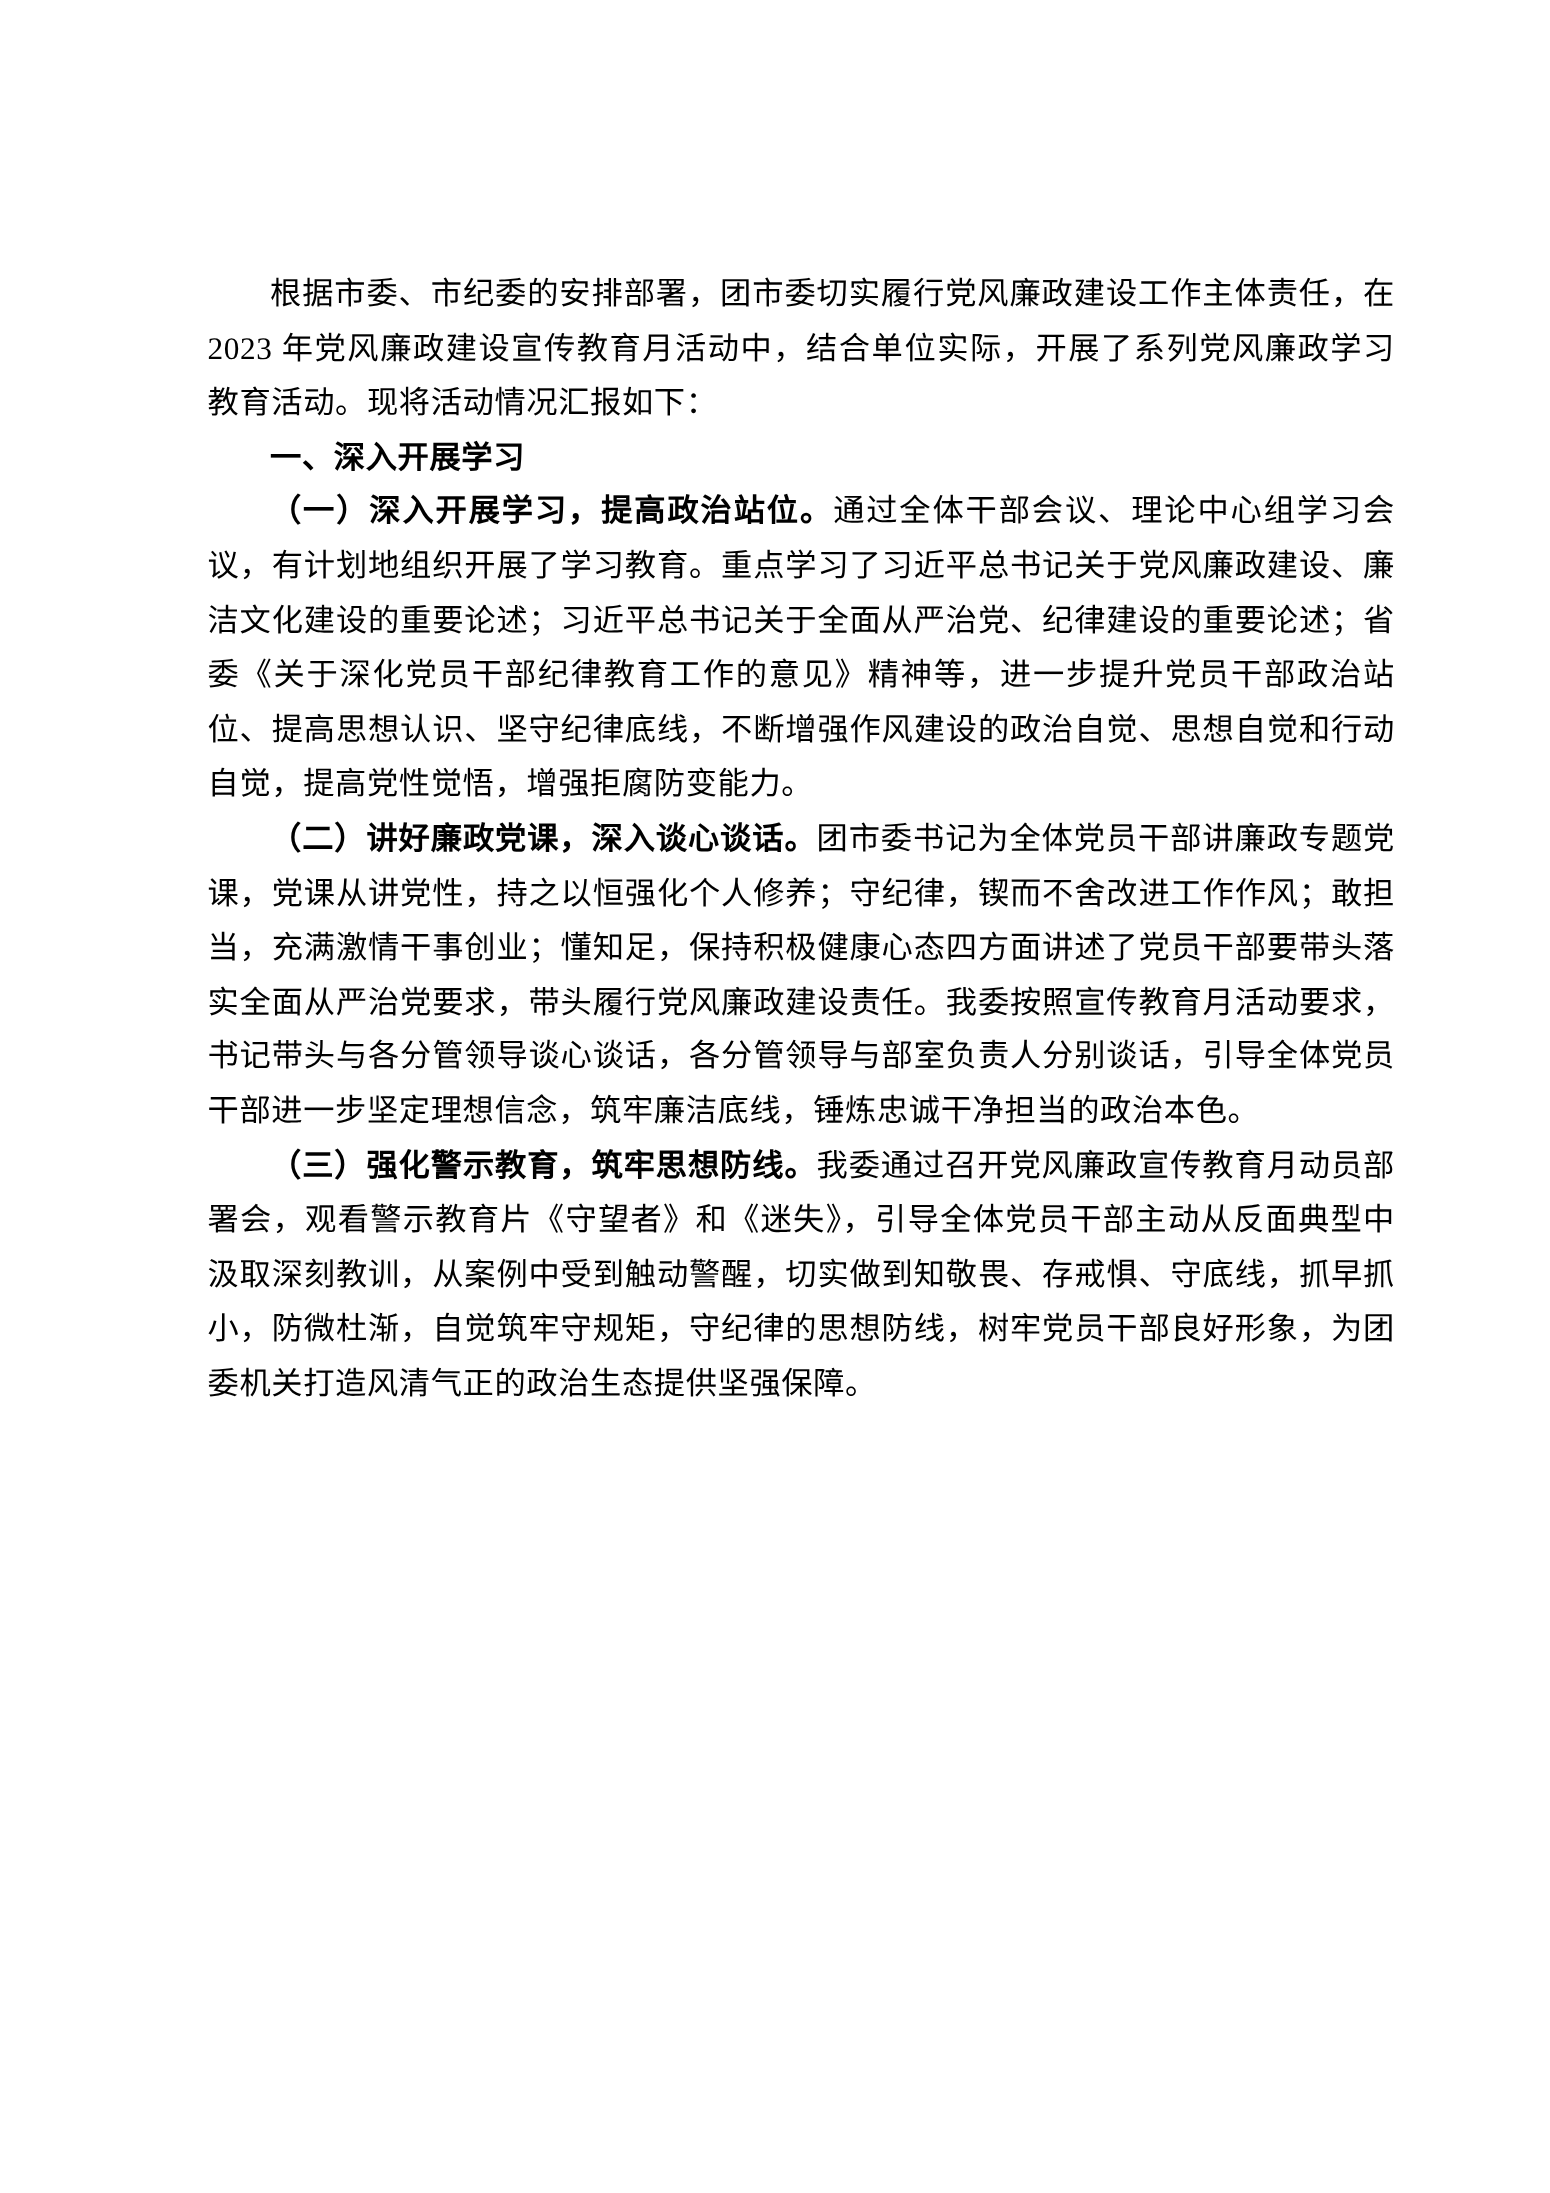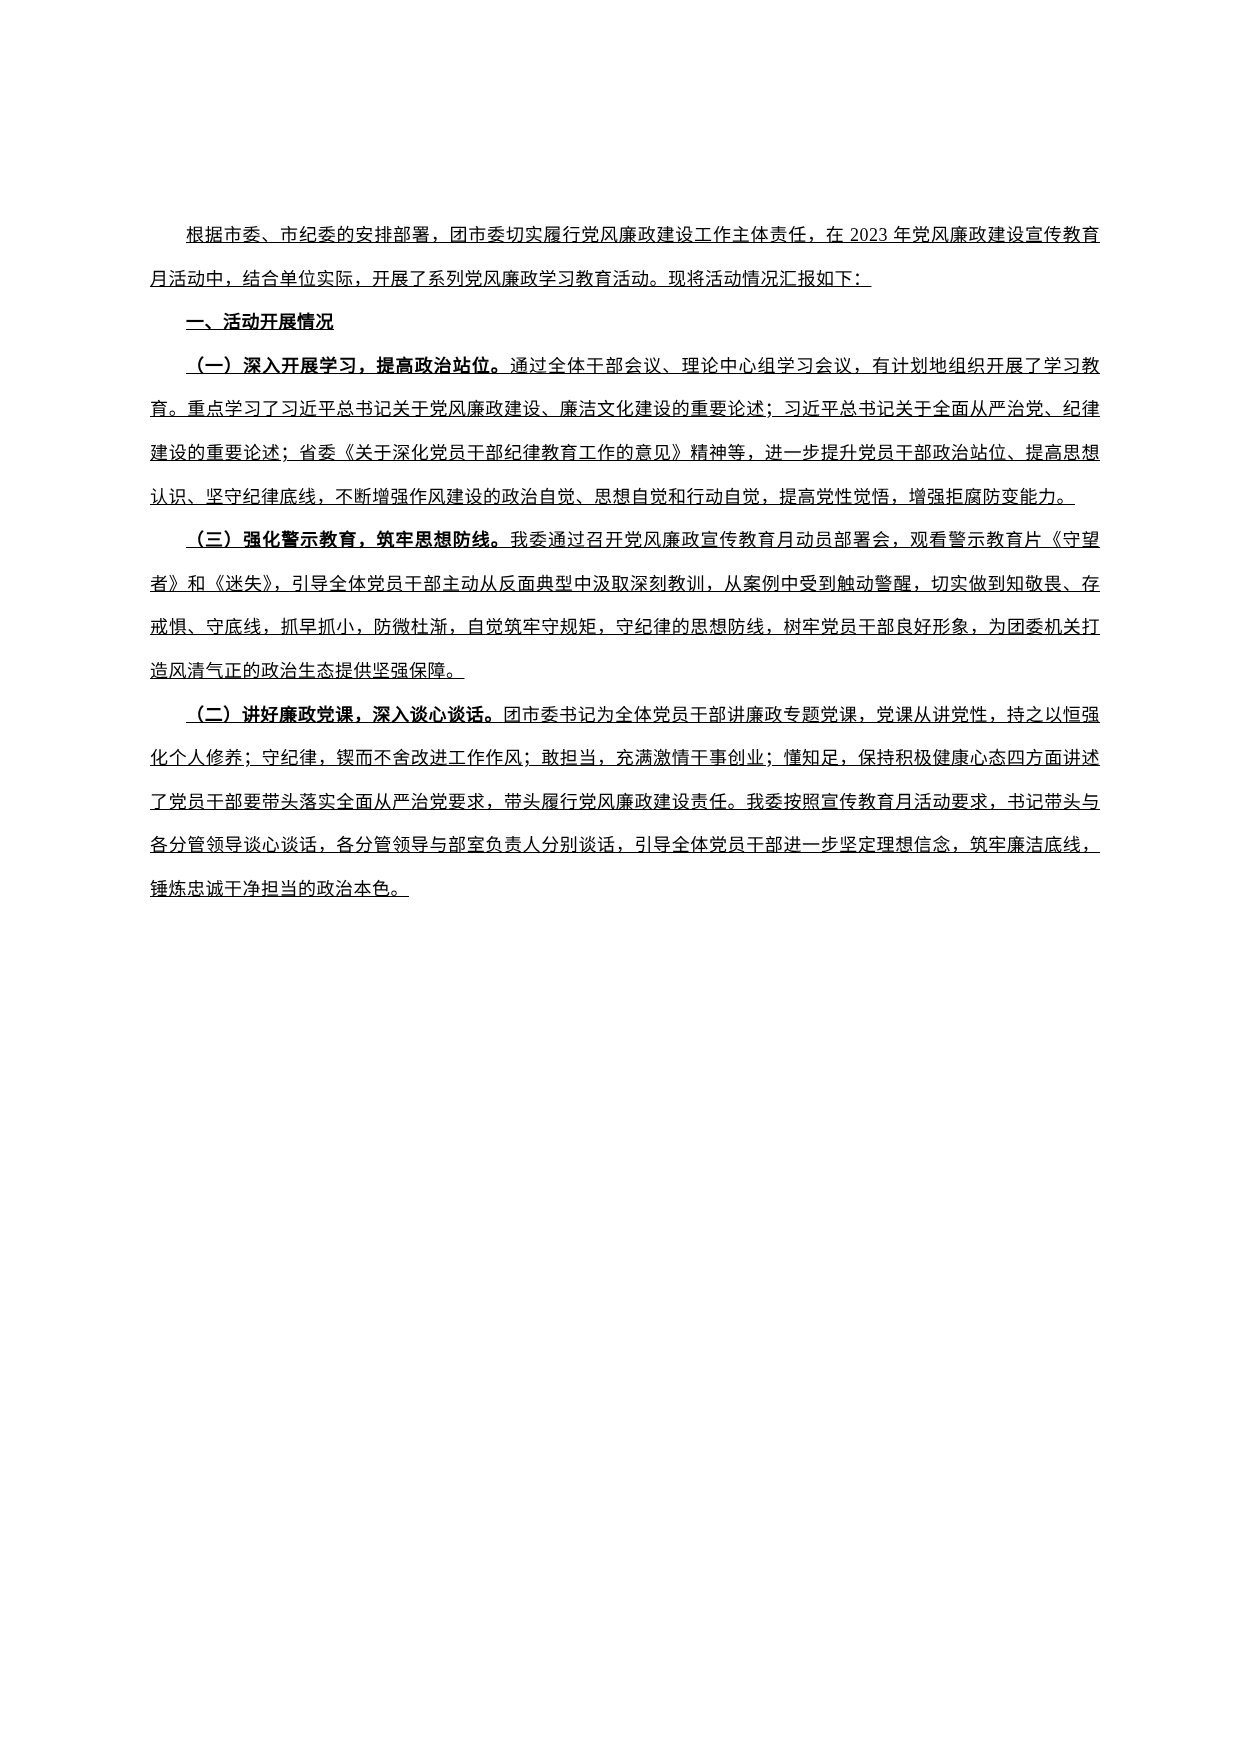--- a/index.html
+++ b/index.html
@@ -15,28 +15,27 @@
     height: 1754px;
     margin: 0 auto;
     background: #ffffff;
     color: #000000;
     overflow: hidden;
   }
 
   .doc-body {
     position: absolute;
     top: 214px;
-    left: 150px;
+    left: 166px;
     width: 950px;
     font-family: "Liberation Serif", "DejaVu Serif", serif;
-    font-size: 18px;
+    font-size: 25px;
     line-height: 43.6px;
     text-align: justify;
     letter-spacing: 0.5px;
-    text-decoration: underline;
   }
 
   .doc-body p {
     text-indent: 2em;
     margin: 0;
   }
 
   .section-heading {
     font-weight: 700;
     font-family: "Liberation Sans", "DejaVu Sans", sans-serif;
@@ -48,24 +47,24 @@
   }
 </style>
 </head>
 <body>
 
 <div class="page">
   <div class="doc-body">
 
     <p><span>根据市委、市纪委的安排部署，团市委切实履行党风廉政建设工作主体责任，在 2023 年党风廉政建设宣传教育月活动中，结合单位实际，开展了系列党风廉政学习教育活动。现将活动情况汇报如下：</span></p>
 
-    <p><span class="section-heading">一、活动开展情况</span></p>
+    <p><span class="section-heading">一、深入开展学习</span></p>
 
 
     <p><span class="bold-lead">（一）深入开展学习，提高政治站位。</span><span>通过全体干部会议、理论中心组学习会议，有计划地组织开展了学习教育。重点学习了习近平总书记关于党风廉政建设、廉洁文化建设的重要论述；习近平总书记关于全面从严治党、纪律建设的重要论述；省委《关于深化党员干部纪律教育工作的意见》精神等，进一步提升党员干部政治站位、提高思想认识、坚守纪律底线，不断增强作风建设的政治自觉、思想自觉和行动自觉，提高党性觉悟，增强拒腐防变能力。</span></p>
 
+    <p><span class="bold-lead">（二）讲好廉政党课，深入谈心谈话。</span><span>团市委书记为全体党员干部讲廉政专题党课，党课从讲党性，持之以恒强化个人修养；守纪律，锲而不舍改进工作作风；敢担当，充满激情干事创业；懂知足，保持积极健康心态四方面讲述了党员干部要带头落实全面从严治党要求，带头履行党风廉政建设责任。我委按照宣传教育月活动要求，书记带头与各分管领导谈心谈话，各分管领导与部室负责人分别谈话，引导全体党员干部进一步坚定理想信念，筑牢廉洁底线，锤炼忠诚干净担当的政治本色。</span></p>
+
     <p><span class="bold-lead">（三）强化警示教育，筑牢思想防线。</span><span>我委通过召开党风廉政宣传教育月动员部署会，观看警示教育片《守望者》和《迷失》，引导全体党员干部主动从反面典型中汲取深刻教训，从案例中受到触动警醒，切实做到知敬畏、存戒惧、守底线，抓早抓小，防微杜渐，自觉筑牢守规矩，守纪律的思想防线，树牢党员干部良好形象，为团委机关打造风清气正的政治生态提供坚强保障。</span></p>
-
-    <p><span class="bold-lead">（二）讲好廉政党课，深入谈心谈话。</span><span>团市委书记为全体党员干部讲廉政专题党课，党课从讲党性，持之以恒强化个人修养；守纪律，锲而不舍改进工作作风；敢担当，充满激情干事创业；懂知足，保持积极健康心态四方面讲述了党员干部要带头落实全面从严治党要求，带头履行党风廉政建设责任。我委按照宣传教育月活动要求，书记带头与各分管领导谈心谈话，各分管领导与部室负责人分别谈话，引导全体党员干部进一步坚定理想信念，筑牢廉洁底线，锤炼忠诚干净担当的政治本色。</span></p>
 
 
   </div>
 </div>
 
 </body></html>

